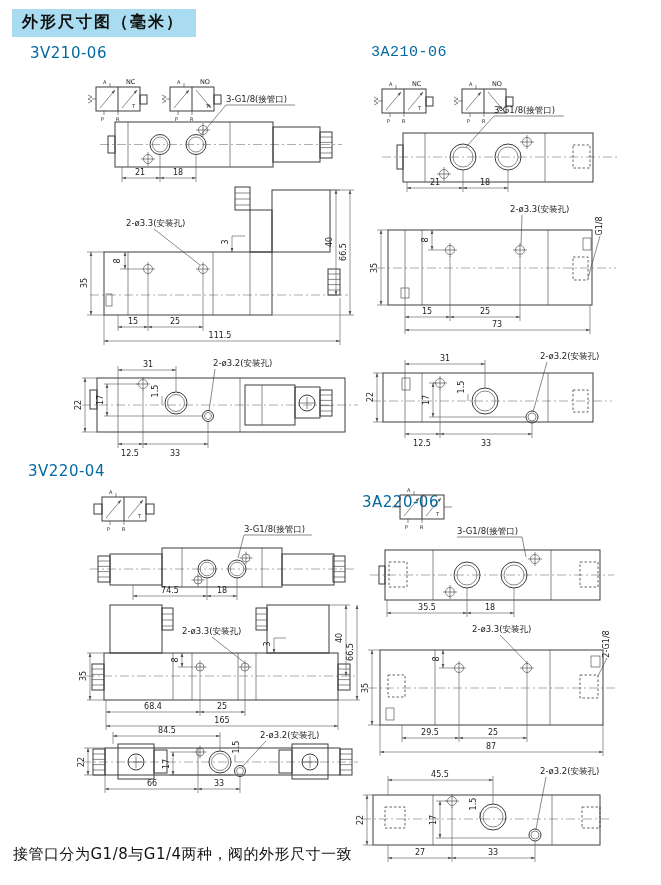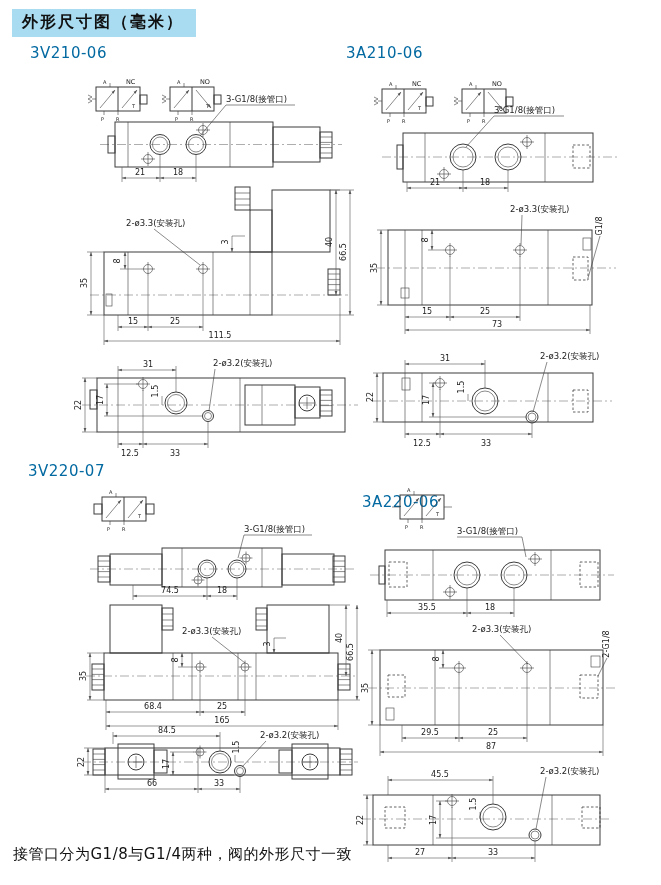--- a/index.html
+++ b/index.html
@@ -1,21 +1,21 @@
 <!DOCTYPE html>
 <html><head>
 <meta charset="utf-8">
 <style>
   html,body{margin:0;padding:0;background:#fff;}
   #page{position:relative;width:661px;height:885px;background:#fff;overflow:hidden;
         font-family:"DejaVu Sans","Liberation Sans",sans-serif;color:#1a1a1a;}
   .hdr{position:absolute;left:12px;top:9px;background:#a9dcf0;color:#111;
        font-size:16px;font-weight:bold;padding:3px 12px 4px 10px;letter-spacing:2px;}
   .mtitle{position:absolute;font-size:15px;color:#0369a1;letter-spacing:.5px;}
-  #t-v210{left:30px;top:44px;}  #t-a210{left:346px;top:44px;}
+  #t-v210{left:30px;top:44px;}  #t-a210{left:371px;top:44px;font-family:Liberation Mono, monospace;}
   #t-v220{left:28px;top:462px;} #t-a220{left:362px;top:462px;margin-top:31px;}
   .ftr{position:absolute;left:13px;top:845px;font-size:15px;color:#111;letter-spacing:.5px;}
   svg{position:absolute;overflow:visible;}
   #svg1{left:70px;top:66px;}  #svg2{left:372px;top:66px;}
   #svg3{left:62px;top:486px;} #svg4{left:362px;top:486px;}
   .ln{fill:none;stroke:#3c3c3c;stroke-width:1;}
   .tn{fill:none;stroke:#3c3c3c;stroke-width:.6;}
   .cl{fill:none;stroke:#777;stroke-width:.6;stroke-dasharray:9 3 2 3;}
   .dm{fill:none;stroke:#555;stroke-width:.6;}
   .dsh{fill:none;stroke:#3c3c3c;stroke-width:.8;stroke-dasharray:2.5 2;}
@@ -26,21 +26,21 @@
   .mid{text-anchor:middle;}
 </style>
 </head>
 <body>
 
 <div id="page">
 
   <div class="hdr">外形尺寸图（毫米）</div>
   <div class="mtitle" id="t-v210">3V210-06</div>
   <div class="mtitle" id="t-a210">3A210-06</div>
-  <div class="mtitle" id="t-v220">3V220-07</div>
+  <div class="mtitle" id="t-v220">3V220-04</div>
   <div class="mtitle" id="t-a220">3A220-06</div>
 
   <svg id="svg1" width="291" height="400">
     <defs>
       <marker id="ar1" viewBox="0 0 10 10" refX="10" refY="5" markerWidth="6.5" markerHeight="6.5" orient="auto-start-reverse">
         <path d="M10,5 L0,1.5 L0,8.5 z" fill="#555"></path>
         </marker>
       <g id="r1">
         <rect class="ln" width="12" height="26"></rect>
         <line class="tn" y1="5" x2="12" y2="5"></line>

